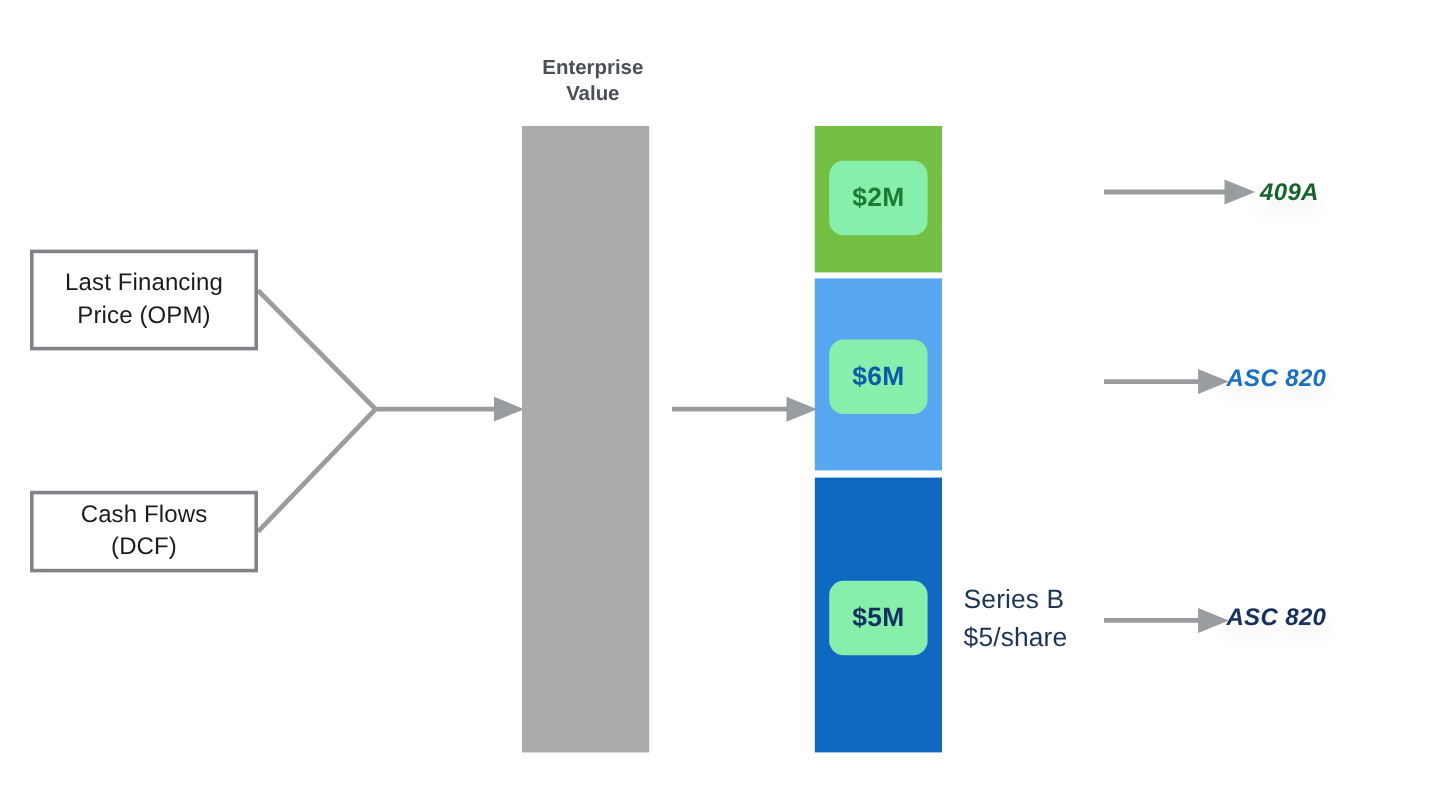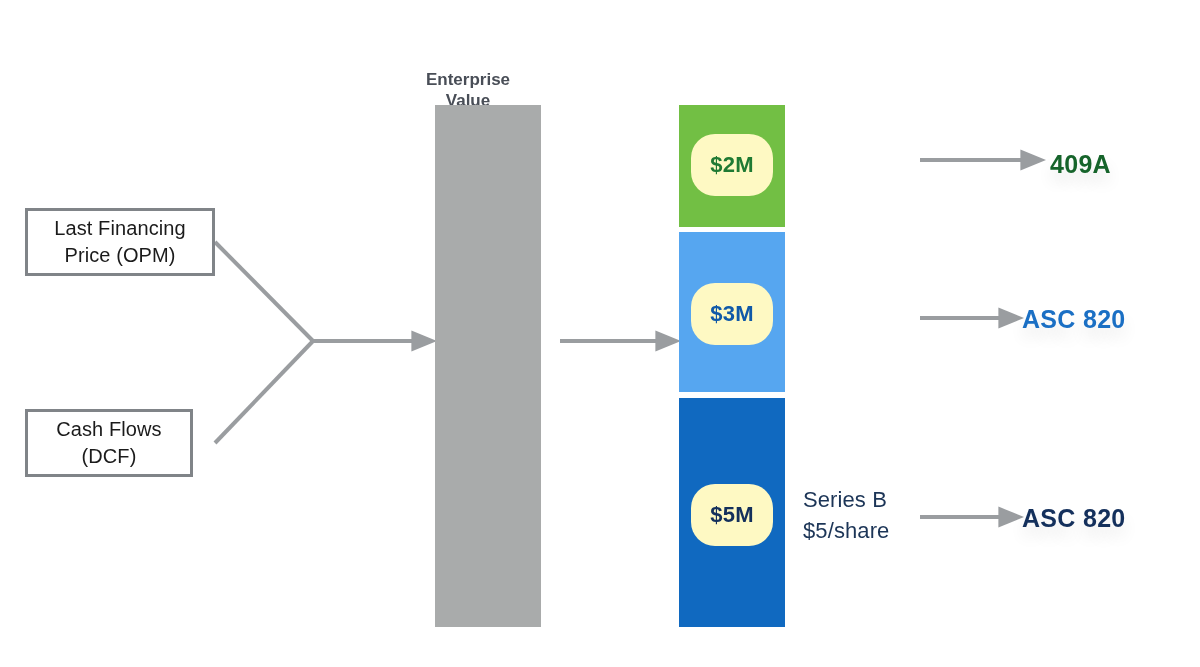--- a/index.html
+++ b/index.html
@@ -36,35 +36,35 @@
     background: #ffffff;
     display: flex;
     align-items: center;
     justify-content: center;
     text-align: center;
     color: #1b1b1b;
     font-size: 20px;
     line-height: 27px;
     letter-spacing: 0.1px;
   }
-  #box-opm { left: 25px;  top: 208px; width: 190px; height: 68px; }
-  #box-dcf { left: 25px;  top: 409px; width: 168px; height: 68px; }
+  #box-opm { left: 25px;  top: 208px; width: 190px; height: 84px; }
+  #box-dcf { left: 25px;  top: 409px; width: 190px; height: 68px; }
   .input-box .lines { white-space: pre-line; }
 
   
   .col-header {
     position: absolute;
     text-align: center;
     font-weight: bold;
     font-size: 17px;
     line-height: 21px;
     color: #494e57;
     white-space: pre-line;
   }
-  #hdr-ev { left: 378px; top: 46px; width: 180px; margin-top: 23px; }
+  #hdr-ev { left: 404px; top: 46px; width: 180px; }
   #hdr-scw { left: 642px; top: 46px; width: 180px; }
 
   
   #ev-column {
     position: absolute;
     left: 435px;
     top: 105px;
     width: 106px;
     height: 522px;
     background: #a9abab;
@@ -76,22 +76,22 @@
     left: 679px;
     width: 106px;
   }
   #wf-common  { top: 105px; height: 122px; background: #72bf44; }
   #wf-seriesa { top: 232px; height: 160px; background: #56a6f0; }
   #wf-seriesb { top: 398px; height: 229px; background: #1069c0; }
 
   
   .badge {
     position: absolute;
-    background: #fef9c3;
-    border-radius: 24px;
+    background: #86efac;
+    border-radius: 12px;
     display: flex;
     align-items: center;
     justify-content: center;
     font-weight: bold;
     font-size: 22px;
     letter-spacing: 0.2px;
   }
   #badge-ev      { left: 448px; top: 311px; width: 84px; height: 60px; color: #4a4f57; }
   #badge-common  { left: 691px; top: 134px; width: 82px; height: 62px; color: #1f7a33; }
   #badge-seriesa { left: 691px; top: 283px; width: 82px; height: 62px; color: #1059a8; }
@@ -106,23 +106,24 @@
     letter-spacing: 0.1px;
   }
   #lbl-common  { left: 803px; top: 131px; color: #1b6330; }
   #lbl-seriesa { left: 803px; top: 283px; color: #2a84d8; }
   #lbl-seriesb { left: 803px; top: 484px; color: #1c3557; }
 
   
   .std-label {
     position: absolute;
     font-weight: bold;
-    font-size: 25px;
+    font-size: 20px;
     letter-spacing: 0.3px;
     text-shadow: 0 10px 16px rgba(0,0,0,0.10);
+    font-style: italic;
   }
   #std-409a    { left: 1050px; top: 150px; color: #16642b; }
   #std-asc820a { left: 1022px; top: 305px; color: #1a6fc4; }
   #std-asc820b { left: 1022px; top: 504px; color: #14305c; }
 </style>
 </head>
 <body>
 
 <div id="canvas">
 
@@ -160,21 +161,21 @@
 Value</div>
 
 
   <div id="ev-column"></div>
 
   <div class="wf-block" id="wf-common"></div>
   <div class="wf-block" id="wf-seriesa"></div>
   <div class="wf-block" id="wf-seriesb"></div>
 
   <div class="badge" id="badge-common">$2M</div>
-  <div class="badge" id="badge-seriesa">$3M</div>
+  <div class="badge" id="badge-seriesa">$6M</div>
   <div class="badge" id="badge-seriesb">$5M</div>
 
   <div class="class-label" id="lbl-seriesb">Series B
 $5/share</div>
 
   <div class="std-label" id="std-409a">409A</div>
   <div class="std-label" id="std-asc820a">ASC 820</div>
   <div class="std-label" id="std-asc820b">ASC 820</div>
 
 </div>

